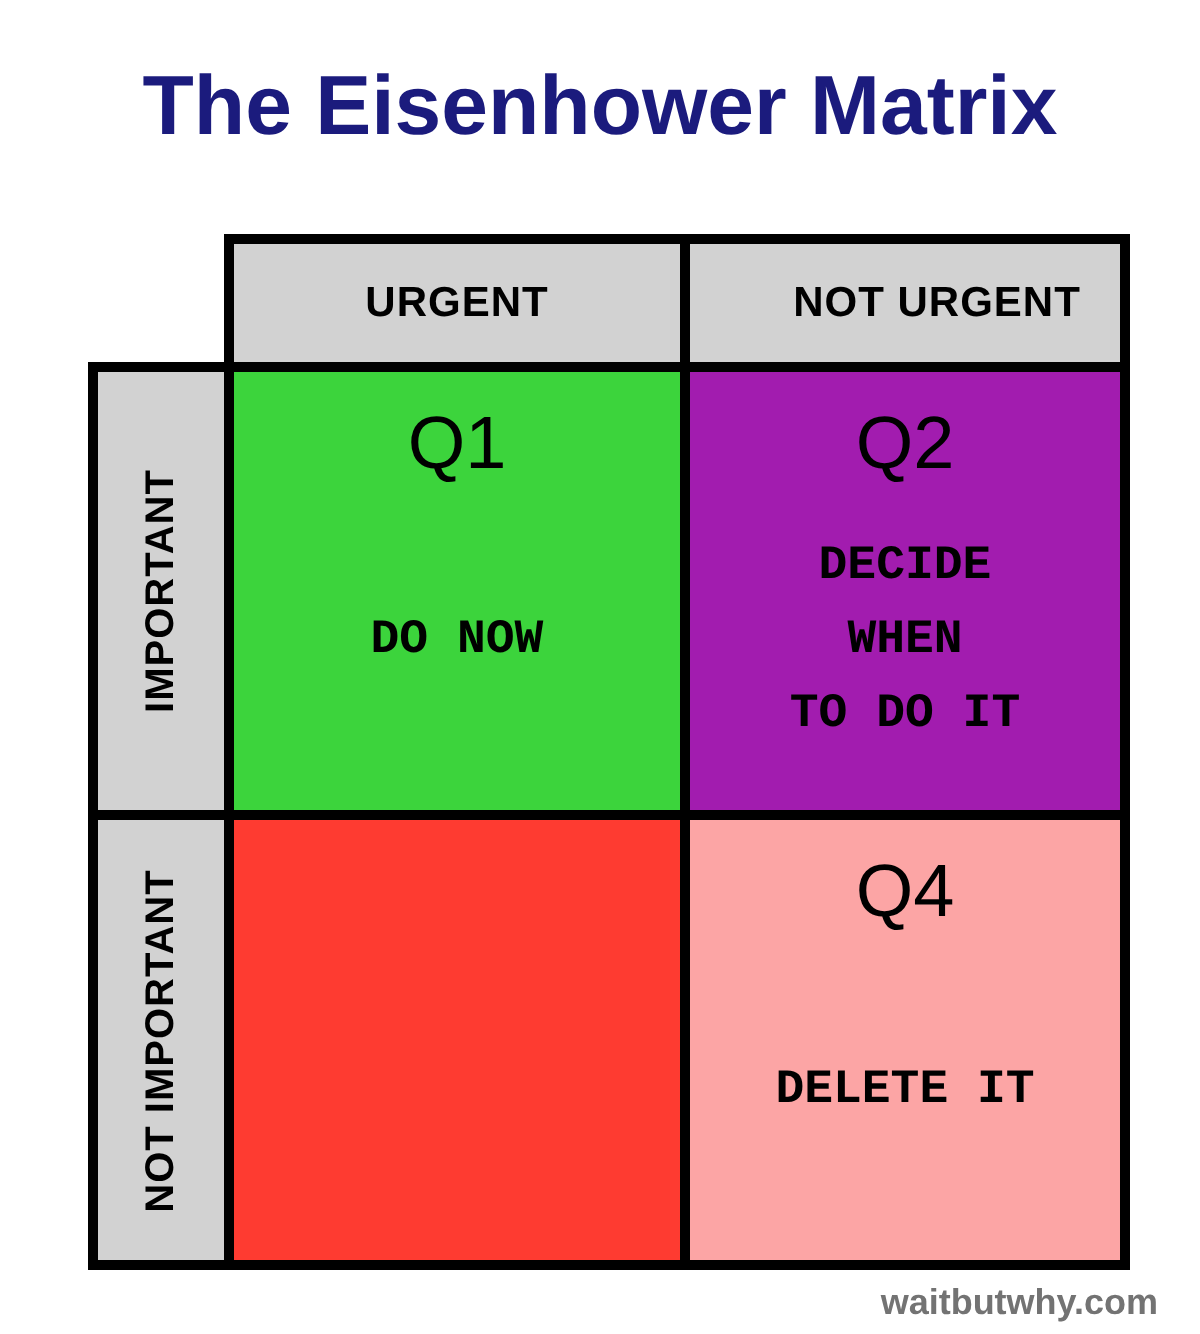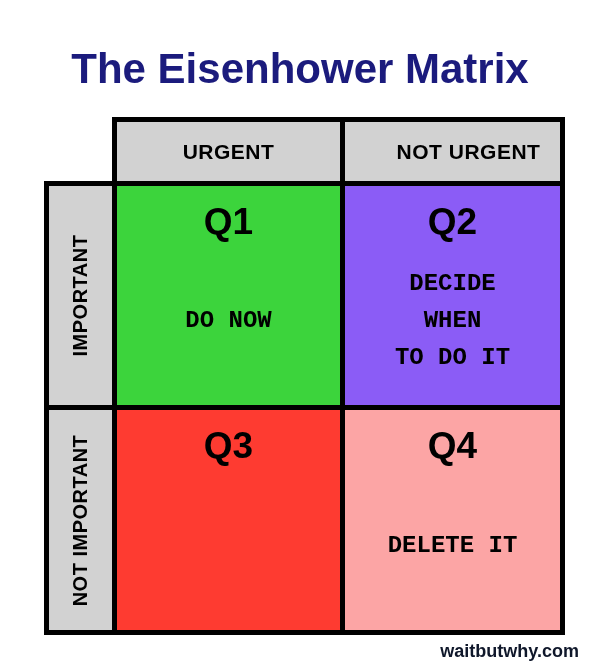--- a/index.html
+++ b/index.html
@@ -10,21 +10,21 @@
   }
   .page {
     position: relative;
     width: 600px;
     height: 667px;
     background: #ffffff;
     overflow: hidden;
   }
   .title {
     position: absolute;
-    top: 46px;
+    top: 30px;
     left: 0;
     width: 600px;
     margin: 0;
     text-align: center;
     font-size: 42px;
     font-weight: bold;
     letter-spacing: 0px;
     line-height: 1.1;
   }
   .matrix {
@@ -67,21 +67,21 @@
   }
   .quad {
     display: flex;
     flex-direction: column;
     align-items: center;
     padding-top: 16px;
     box-sizing: border-box;
   }
   .q-id {
     font-size: 37px;
-    font-weight: bold;
+    font-weight: normal;
     color: #000000;
     line-height: 1.1;
     text-align: right;
   }
   .q-action-wrap {
     flex: 1;
     display: flex;
     align-items: center;
     justify-content: center;
     padding-bottom: 6px;
@@ -94,21 +94,21 @@
     text-align: center;
     white-space: pre-line;
     line-height: 1.55;
   }
   .watermark {
     position: absolute;
     top: 641px;
     right: 21px;
     font-size: 18px;
     font-weight: bold;
-    color: #0f172a;
+    color: #737373;
   }
 </style>
 </head>
 <body>
 
 <div class="page">
 
   <h1 class="title" style="color: rgb(27, 27, 125);">The Eisenhower Matrix</h1>
 
   <div class="matrix">
@@ -123,35 +123,34 @@
       <span class="vtext">IMPORTANT</span>
     </div>
 
     <div class="quad" style="background: rgb(60, 212, 60);">
       <div class="q-id">Q1</div>
       <div class="q-action-wrap">
         <div class="q-action">DO NOW</div>
       </div>
     </div>
 
-    <div class="quad" style="background: #8b5cf6;">
+    <div class="quad" style="background: #a21caf;">
       <div class="q-id">Q2</div>
       <div class="q-action-wrap">
         <div class="q-action">DECIDE
 WHEN
 TO DO IT</div>
       </div>
     </div>
 
     <div class="row-header" style="background: rgb(210, 210, 210);">
       <span class="vtext">NOT IMPORTANT</span>
     </div>
 
     <div class="quad" style="background: rgb(254, 59, 49);">
-      <div class="q-id">Q3</div>
     </div>
 
     <div class="quad" style="background: #fca5a5;">
       <div class="q-id">Q4</div>
       <div class="q-action-wrap">
         <div class="q-action">DELETE IT</div>
       </div>
     </div>
 
   </div>

